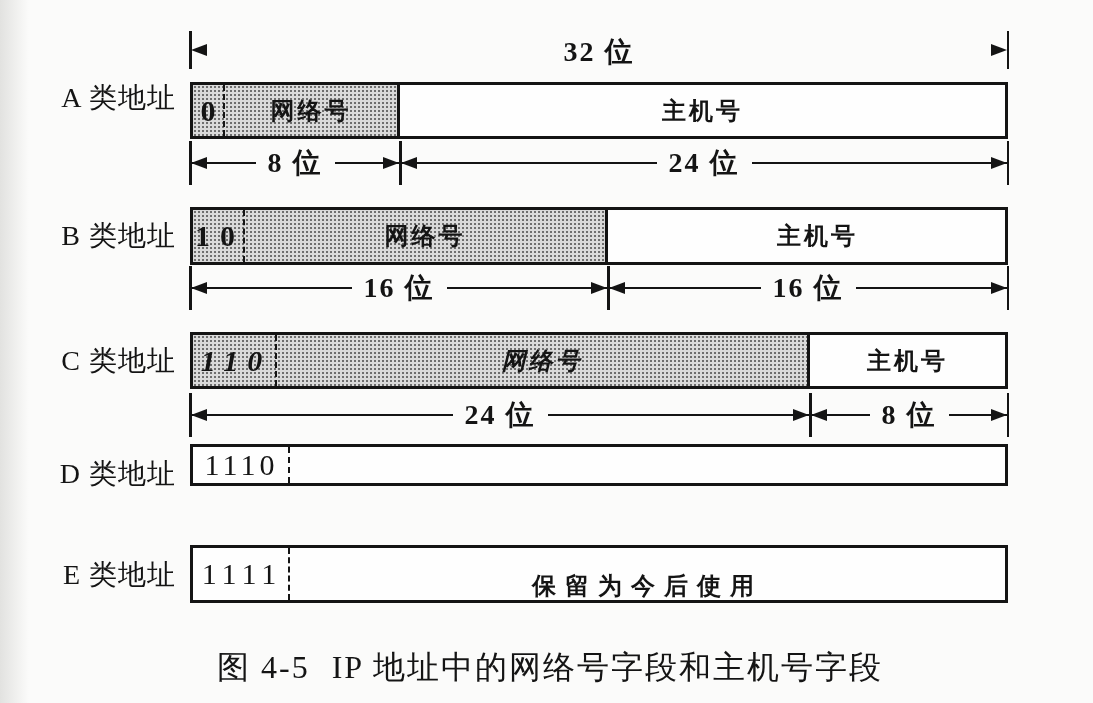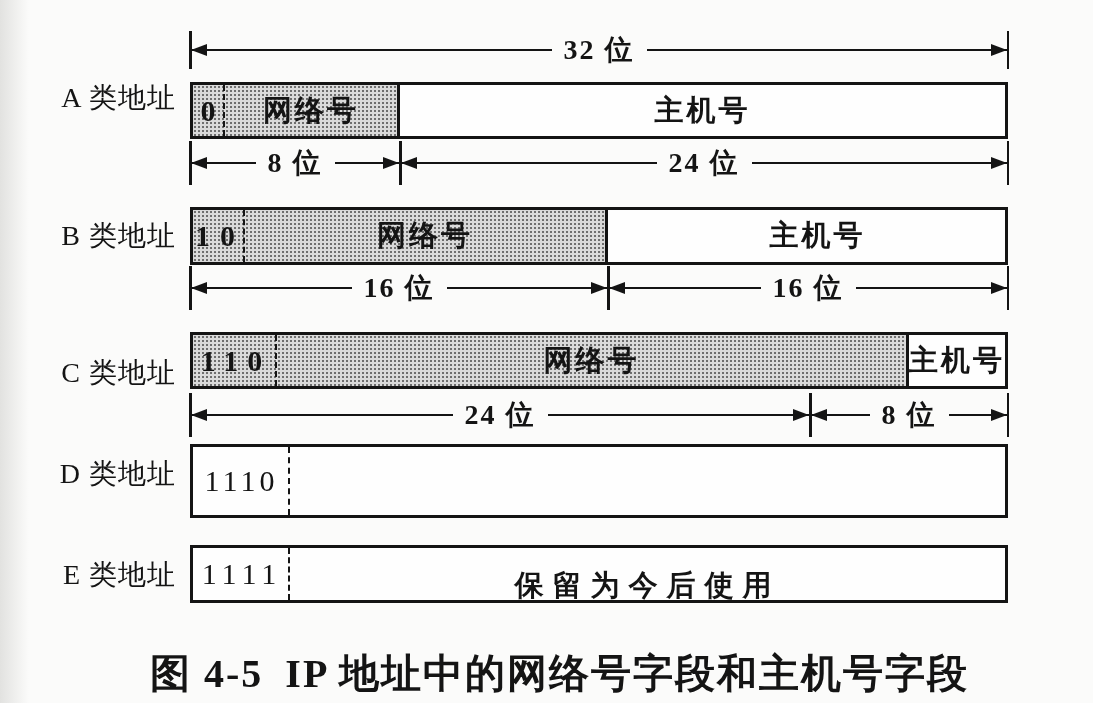--- a/index.html
+++ b/index.html
@@ -34,21 +34,21 @@
     display:flex;align-items:center;justify-content:center;
     font-size:30px;white-space:nowrap;
   }
   .prefix.bold{font-weight:bold;}
   .prefix.sp10{letter-spacing:10px;padding-left:4px;}
   .prefix.sp9{letter-spacing:9px;padding-left:4px;}
   .prefix.sp4{letter-spacing:4px;padding-left:2px;}
   .prefix.sp6{letter-spacing:6px;padding-left:3px;}
   .field-label{
     flex:1;display:flex;align-items:center;justify-content:center;
-    font-weight:bold;font-size:29px;letter-spacing:3px;white-space:nowrap;
+    font-weight:bold;font-size:24px;letter-spacing:3px;white-space:nowrap;
   }
   .field-label.plain{font-weight:bold;}
   .field-label.wide{letter-spacing:12px;}
   .field-label.wider{letter-spacing:9px;margin-top:24px;}
   
   .dim{
     position:absolute;height:28px;display:flex;align-items:center;
   }
   .dim .seg{flex:1;height:0;border-top:2.5px solid #141414;}
   .dim .lbl{
@@ -61,31 +61,31 @@
   .dim .tick.short{top:-5px;height:38px;}
   .dim .ah{
     position:absolute;width:0;height:0;top:50%;margin-top:-6px;
     border-top:6px solid transparent;border-bottom:6px solid transparent;
   }
   .dim .ah.l{left:1px;border-right:16px solid #141414;}
   .dim .ah.r{right:1px;border-left:16px solid #141414;}
   
   .caption{
     position:absolute;left:150px;width:800px;top:646px;text-align:center;
-    font-weight:bold;font-size:40px;white-space:nowrap;
+    font-weight:normal;font-size:32px;white-space:nowrap;
   }
   .caption .fig-no{margin-right:22px;letter-spacing:2px;}
   .caption .fig-title{letter-spacing:2px;}
 </style>
 </head>
 <body>
 
 <div class="scan-edge"></div>
 
-<div class="dim" style="left:190px;top:36px;width:818px;">
+<div class="dim" style="left:190px;top:36px;width:818px;flex-direction:column;">
   <span class="tick l short"></span>
   <span class="ah l"></span>
   <span class="seg"></span>
   <span class="lbl">32 位</span>
   <span class="seg"></span>
   <span class="ah r"></span>
   <span class="tick r short"></span>
 </div>
 
 <div class="row-label" style="top:81px;">A 类地址</div>
@@ -135,23 +135,23 @@
 <div class="dim" style="left:608px;top:274px;width:400px;">
   <span class="tick l"></span>
   <span class="ah l"></span>
   <span class="seg"></span>
   <span class="lbl">16 位</span>
   <span class="seg"></span>
   <span class="ah r"></span>
   <span class="tick r"></span>
 </div>
 
-<div class="row-label" style="top:356px;">C 类地址</div>
+<div class="row-label" style="top:344px;">C 类地址</div>
 <div class="abox" style="top:332px;height:57px;">
-  <div class="shade" style="width:727px;">
+  <div class="shade" style="width:617px;font-style:italic;">
     <span class="prefix bold sp9" style="width:84px;">110</span>
     <span class="field-label">网络号</span>
   </div>
   <div class="field-label">主机号</div>
 </div>
 <div class="dim" style="left:190px;top:401px;width:620px;">
   <span class="tick l"></span>
   <span class="ah l"></span>
   <span class="seg"></span>
   <span class="lbl">24 位</span>
@@ -163,21 +163,21 @@
   <span class="tick l"></span>
   <span class="ah l"></span>
   <span class="seg"></span>
   <span class="lbl">8 位</span>
   <span class="seg"></span>
   <span class="ah r"></span>
   <span class="tick r"></span>
 </div>
 
 <div class="row-label" style="top:457px;">D 类地址</div>
-<div class="abox" style="top:444px;height:74px;">
+<div class="abox" style="top:444px;height:42px;">
   <span class="prefix sp4" style="width:97px;">1110</span>
 </div>
 
 <div class="row-label" style="top:558px;">E 类地址</div>
 <div class="abox" style="top:545px;height:58px;">
   <span class="prefix sp6" style="width:97px;">1111</span>
   <div class="field-label plain wider">保留为今后使用</div>
 </div>
 
 <div class="caption">

